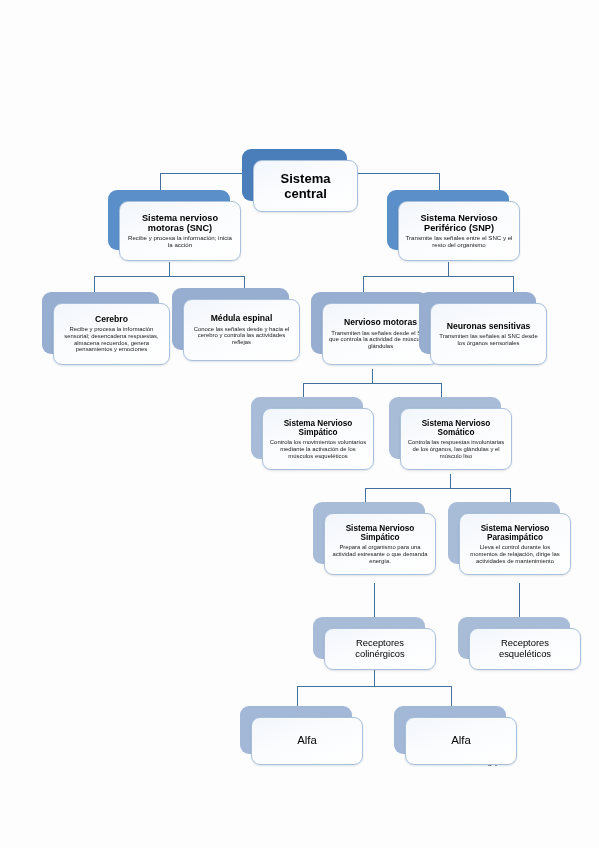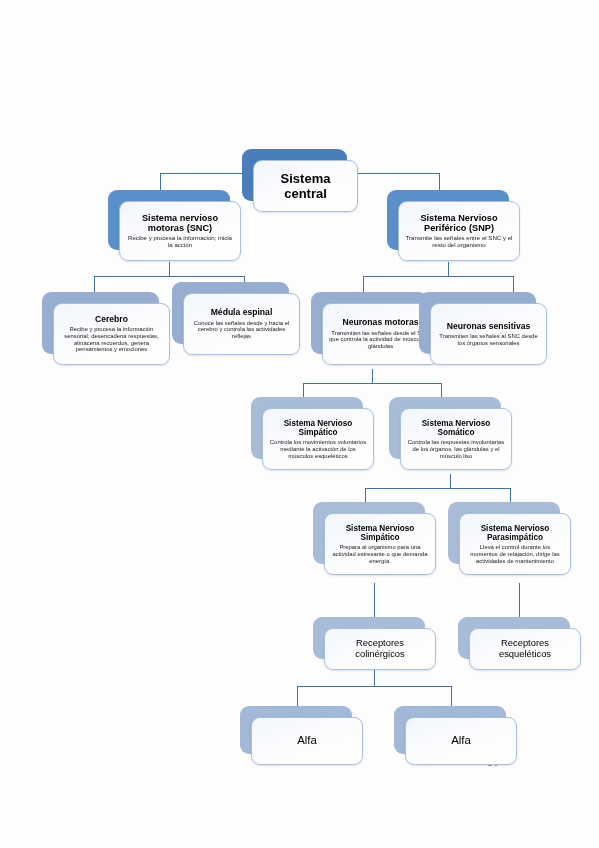--- a/index.html
+++ b/index.html
@@ -193,32 +193,32 @@
   </div>
 
   <div class="node lv3" style="left:42px; top:292px; width:117px; height:62px;">
     <div class="back"></div>
     <div class="front">
       <div class="title">Cerebro</div>
       <div class="desc">Recibe y procesa la información sensorial; desencadena respuestas, almacena recuerdos, genera pensamientos y emociones</div>
     </div>
   </div>
 
-  <div class="node lv3" style="left:172px; top:282px; width:117px; height:62px;">
+  <div class="node lv3" style="left:172px; top:288px; width:117px; height:62px;">
     <div class="back"></div>
     <div class="front">
       <div class="title">Médula espinal</div>
       <div class="desc">Conoce las señales desde y hacia el cerebro y controla las actividades reflejas</div>
     </div>
   </div>
 
   <div class="node lv3" style="left:311px; top:292px; width:117px; height:62px;">
     <div class="back"></div>
     <div class="front">
-      <div class="title">Neuronas motoras</div>
+      <div class="title">Nervioso motoras</div>
       <div class="desc">Transmiten las señales desde el SNC que controla la actividad de músculos y glándulas</div>
     </div>
   </div>
 
   <div class="node lv3" style="left:419px; top:292px; width:117px; height:62px;">
     <div class="back"></div>
     <div class="front">
       <div class="title">Neuronas sensitivas</div>
       <div class="desc">Transmiten las señales al SNC desde los órganos sensoriales</div>
     </div>

